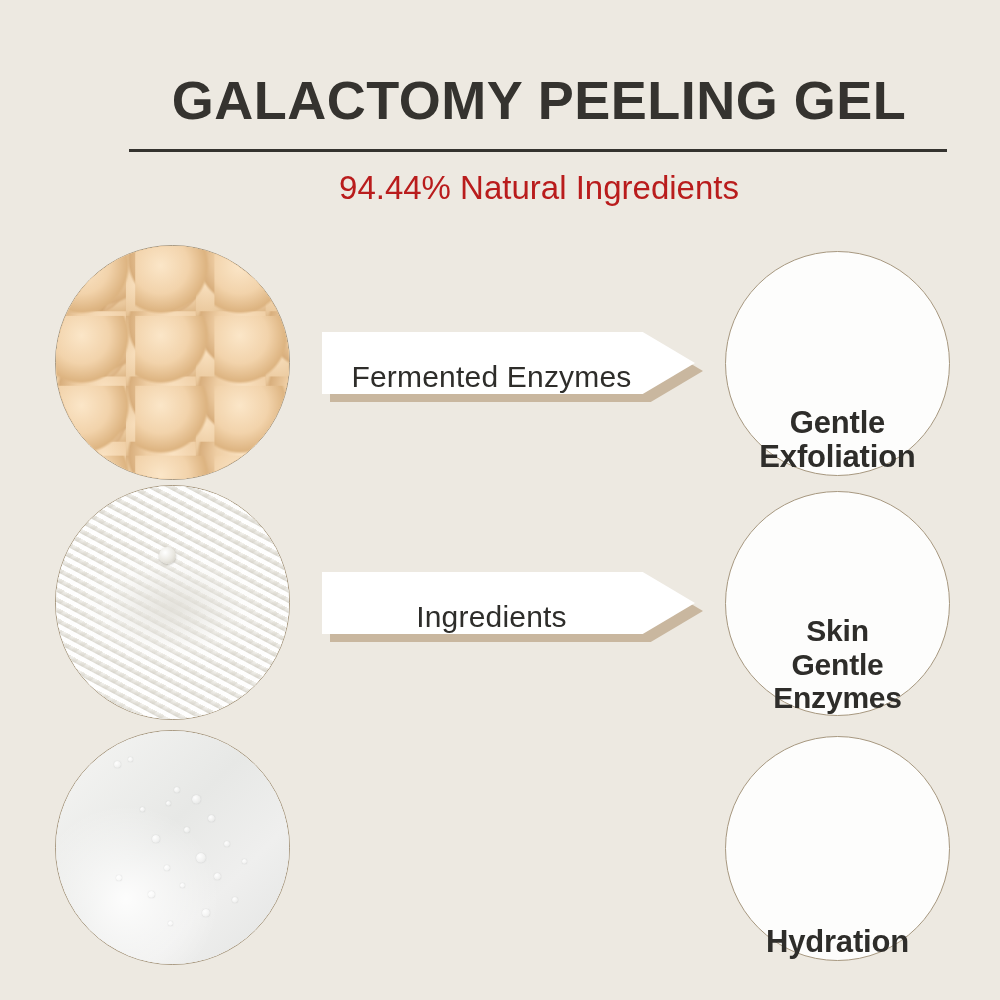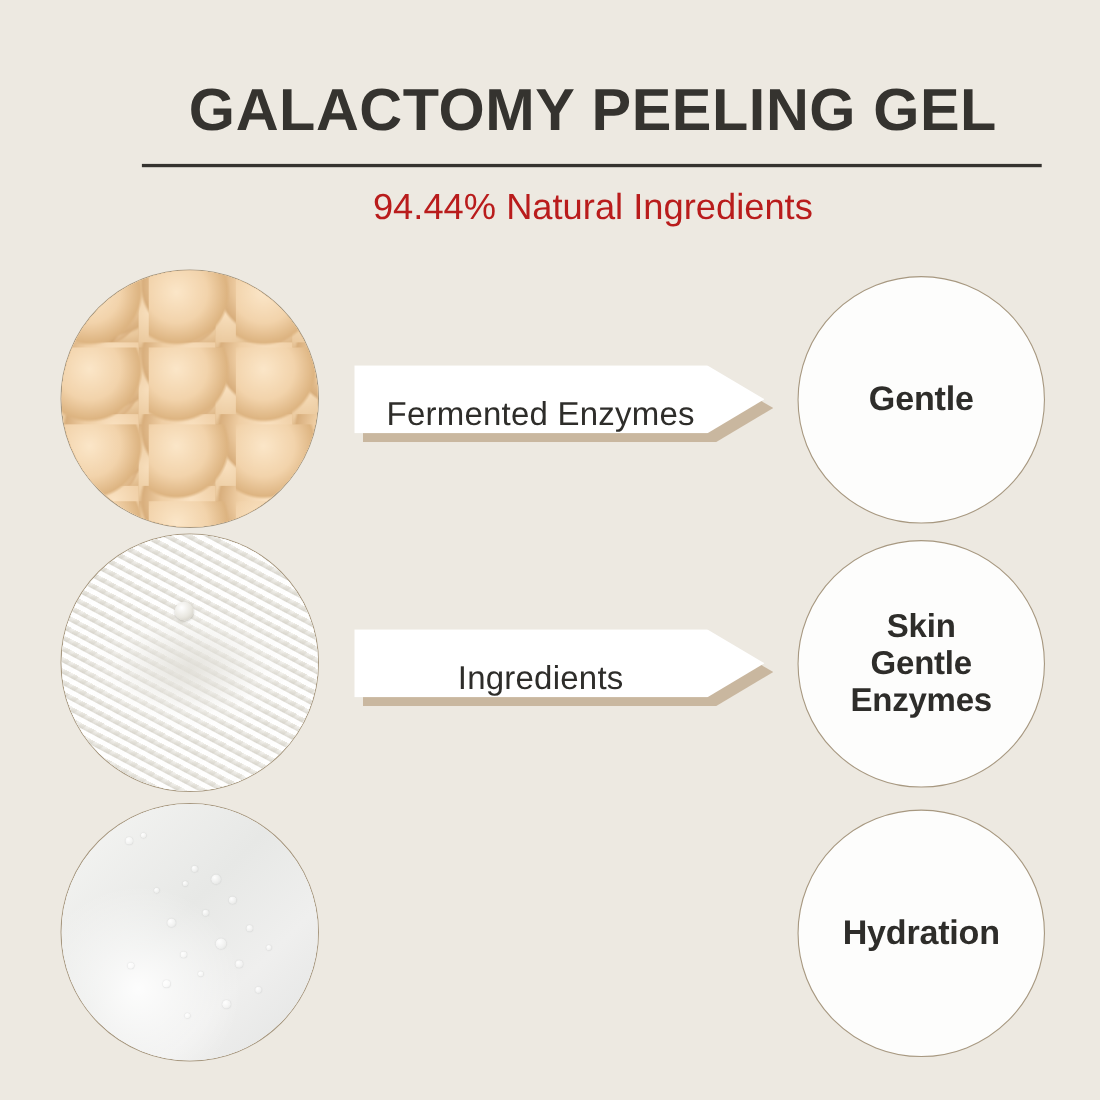--- a/index.html
+++ b/index.html
@@ -184,21 +184,21 @@
     position: absolute;
     left: 725px;
     top: 8px;
     width: 225px;
     height: 225px;
     border-radius: 50%;
     background: #FDFDFC;
     border: 1px solid #A79880;
     box-sizing: border-box;
     display: flex;
-    align-items: center;
+    align-items: flex-end;
     justify-content: center;
   }
   .benefit-label {
     font-size: 31px;
     font-weight: 700;
     color: #2E2D2A;
     text-align: center;
     line-height: 1.12;
     letter-spacing: -0.2px;
     padding: 0 10px;
@@ -225,20 +225,21 @@
   <div class="banner-wrap">
     <div class="banner-shadow"></div>
     <div class="banner-face">
       <span class="banner-label">Fermented Enzymes</span>
     </div>
   </div>
 
   <div class="benefit-circle">
     <div class="benefit-label">
       <span>Gentle</span><br>
+      <span>Exfoliation</span>
     </div>
   </div>
 
 </div>
 
 <div class="row row-2">
 
   <div class="photo-circle">
     <div class="photo-inner photo-rice"></div>
     <div class="rice-droplet"></div>

